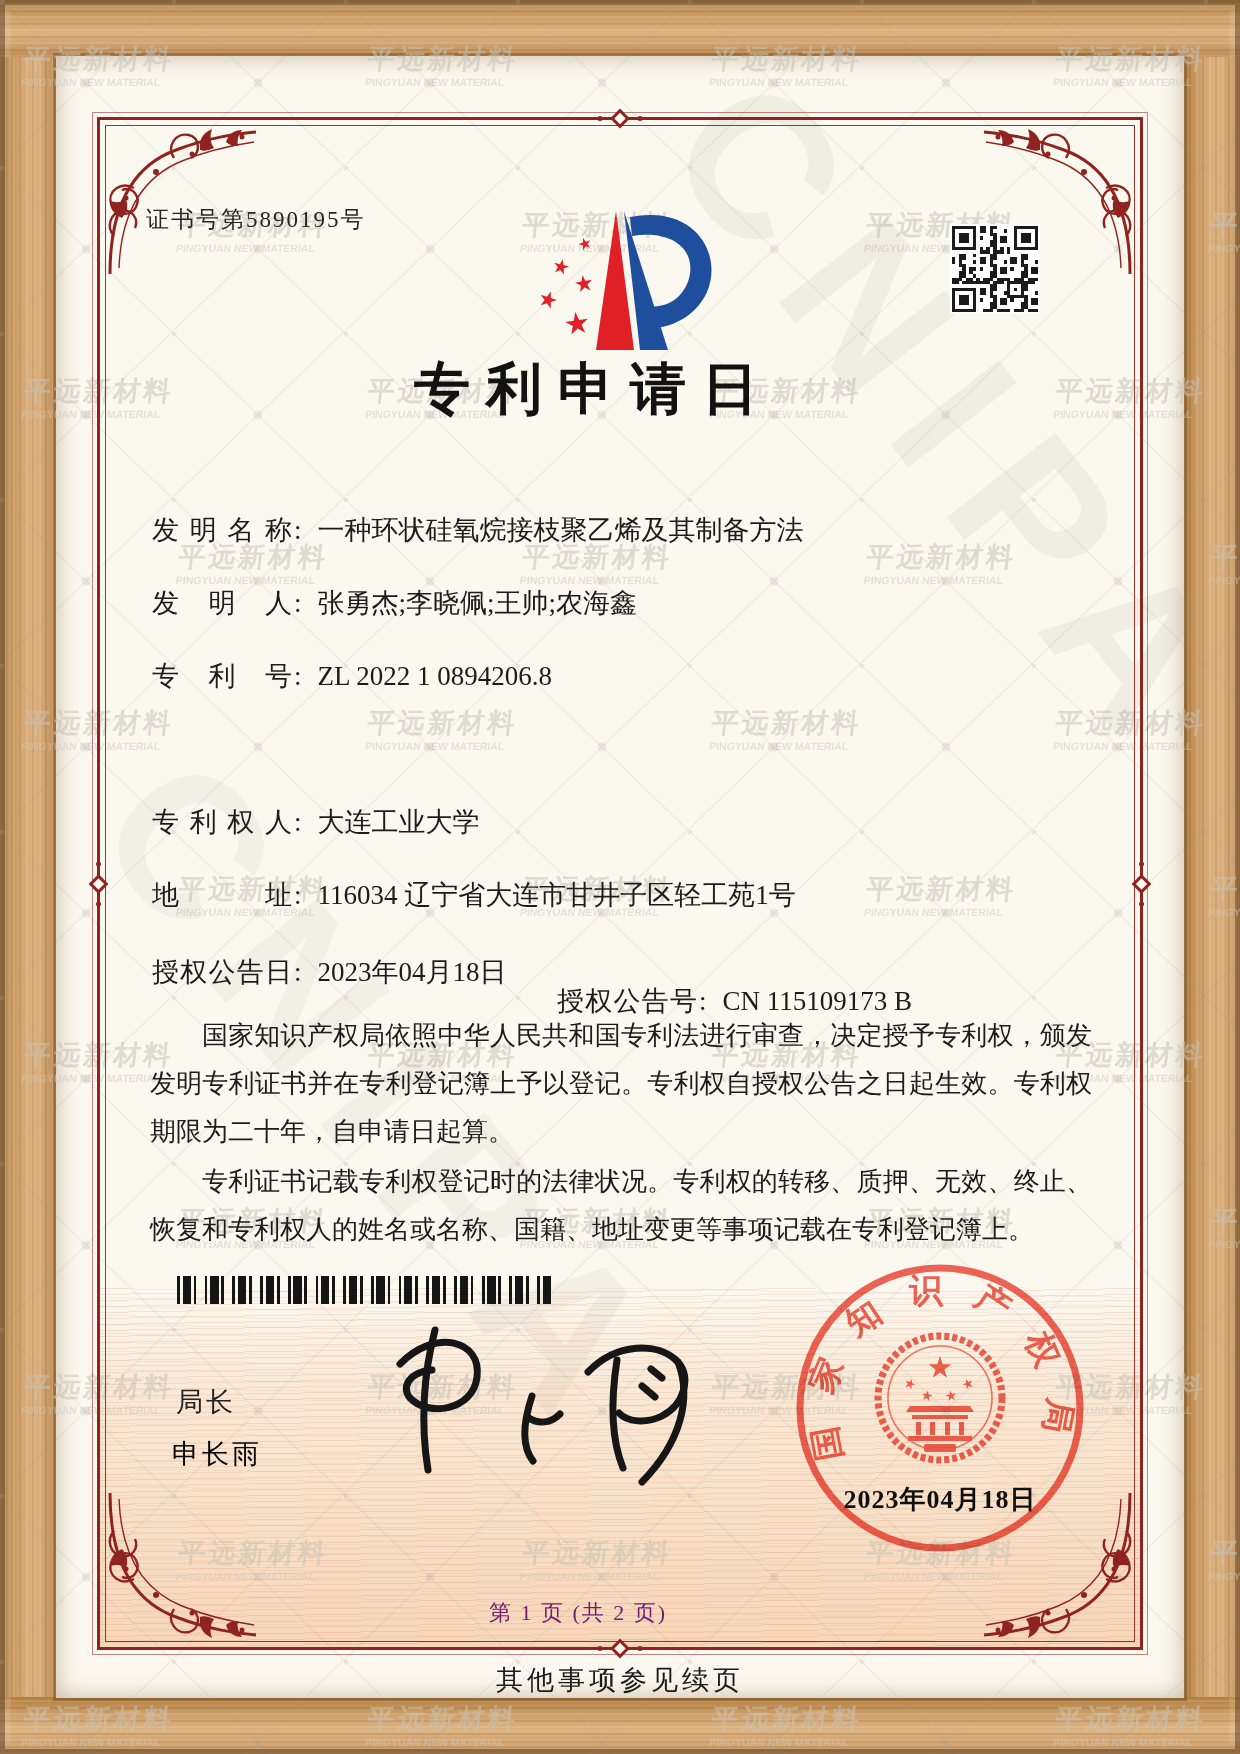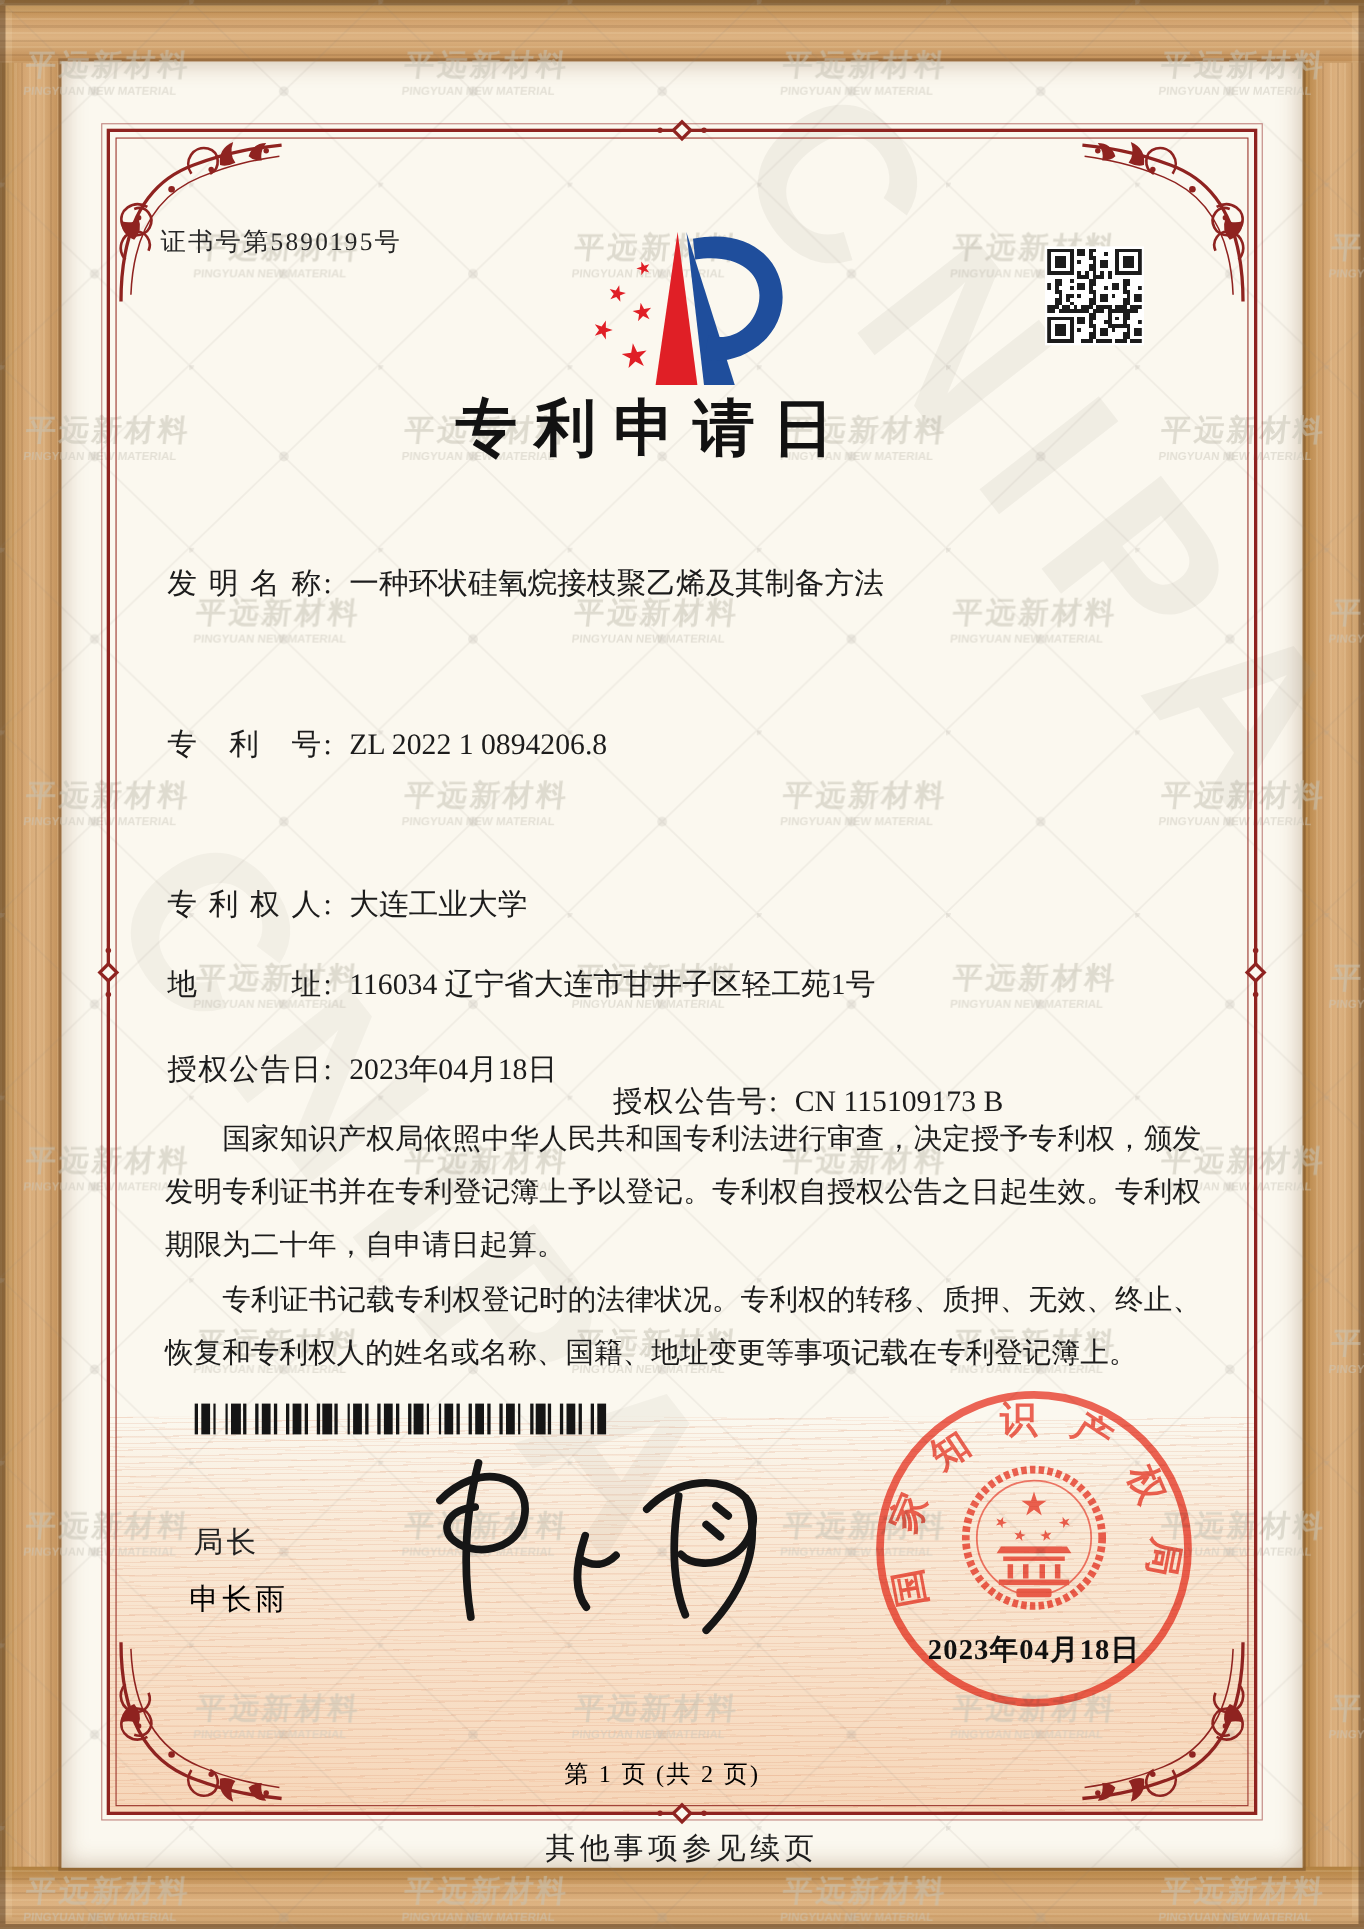--- a/index.html
+++ b/index.html
@@ -64,22 +64,22 @@
   .signer-title { position:absolute; left:176px; top:1384px; font-family:"Liberation Sans","DejaVu Sans",sans-serif;
     font-size:27px; font-weight:500; letter-spacing:3px; color:#222; }
   .signer-name  { position:absolute; left:172px; top:1436px; font-family:"Liberation Sans","DejaVu Sans",sans-serif;
     font-size:27px; font-weight:500; letter-spacing:3px; color:#000000; }
   .sig-svg { position:absolute; left:380px; top:1310px; }
 
   .seal-svg { position:absolute; left:780px; top:1248px; z-index:7; mix-blend-mode:multiply; opacity:.93; }
   .seal-date { position:absolute; left:780px; top:1482px; width:320px; text-align:center; z-index:8;
     font-size:26px; font-weight:700; color:#101010; letter-spacing:1px; }
 
-  .page-num { position:absolute; left:108px; top:1598px; width:1040px; margin-left:-26px; text-align:center;
-    font-size:22px; letter-spacing:2px; color:#000000; z-index:6; }
+  .page-num { position:absolute; left:84px; top:1598px; width:1040px; margin-left:-26px; text-align:center;
+    font-size:22px; letter-spacing:2px; color:#701a75; z-index:6; }
   .cont-note { position:absolute; left:100px; top:1662px; width:1040px; text-align:center;
     font-size:27px; letter-spacing:4px; color:#1c1c1c; z-index:6; }
 </style>
 </head>
 <body>
 
 <div class="page">
 
   <div class="wood v left"></div>
   <div class="wood v right"></div>
@@ -391,20 +391,23 @@
         <rect x="16" y="16" width="5" height="5" fill="#1b1b1b"></rect>
         <rect x="17" y="17" width="3" height="3" fill="#fff"></rect>
         <rect x="18" y="18" width="1" height="1" fill="#1b1b1b"></rect>
       </svg>
 
     <div class="title">专利申请日</div>
 
     <div class="row" style="top:512px">
       <span class="flabel">发明名称</span><span class="fcolon">:</span><span>一种环状硅氧烷接枝聚乙烯及其制备方法</span>
     </div>
+    <div class="row" style="top:585px">
+      <span class="flabel">发明人</span><span class="fcolon">:</span><span>张勇杰;李晓佩;王帅;农海鑫</span>
+    </div>
     <div class="row" style="top:658px">
       <span class="flabel">专利号</span><span class="fcolon">:</span><span>ZL 2022 1 0894206.8</span>
     </div>
     <div class="row" style="top:804px">
       <span class="flabel">专利权人</span><span class="fcolon">:</span><span>大连工业大学</span>
     </div>
     <div class="row" style="top:877px">
       <span class="flabel">地址</span><span class="fcolon">:</span><span>116034 辽宁省大连市甘井子区轻工苑1号</span>
     </div>
     <div class="row" style="top:954px">

